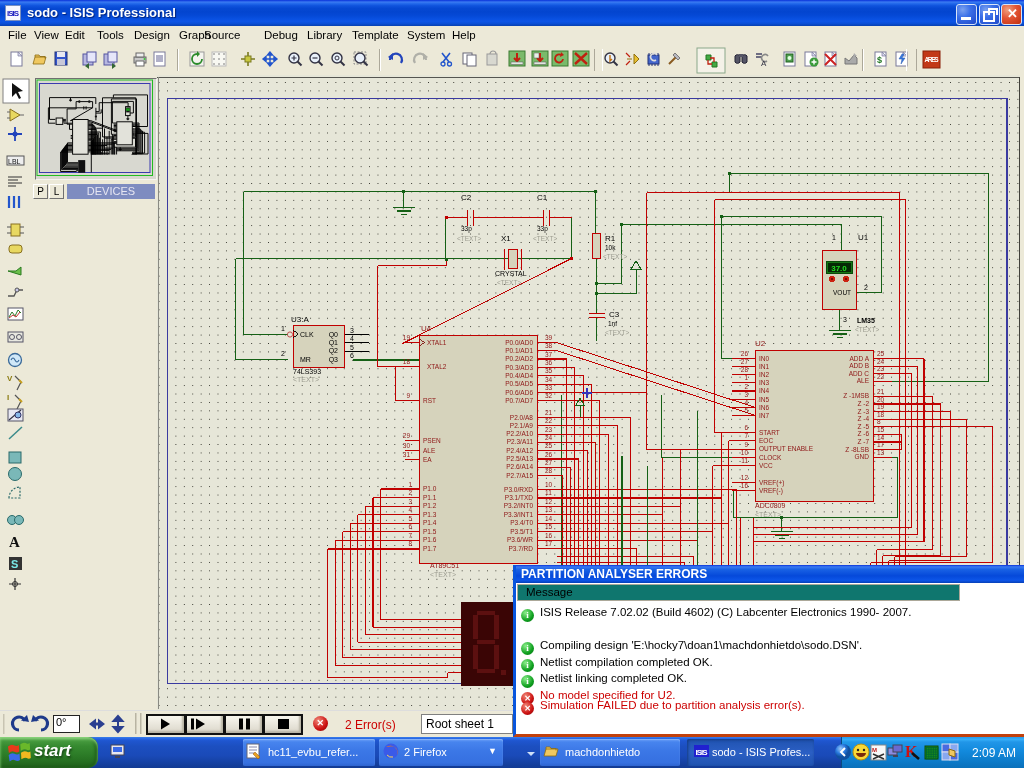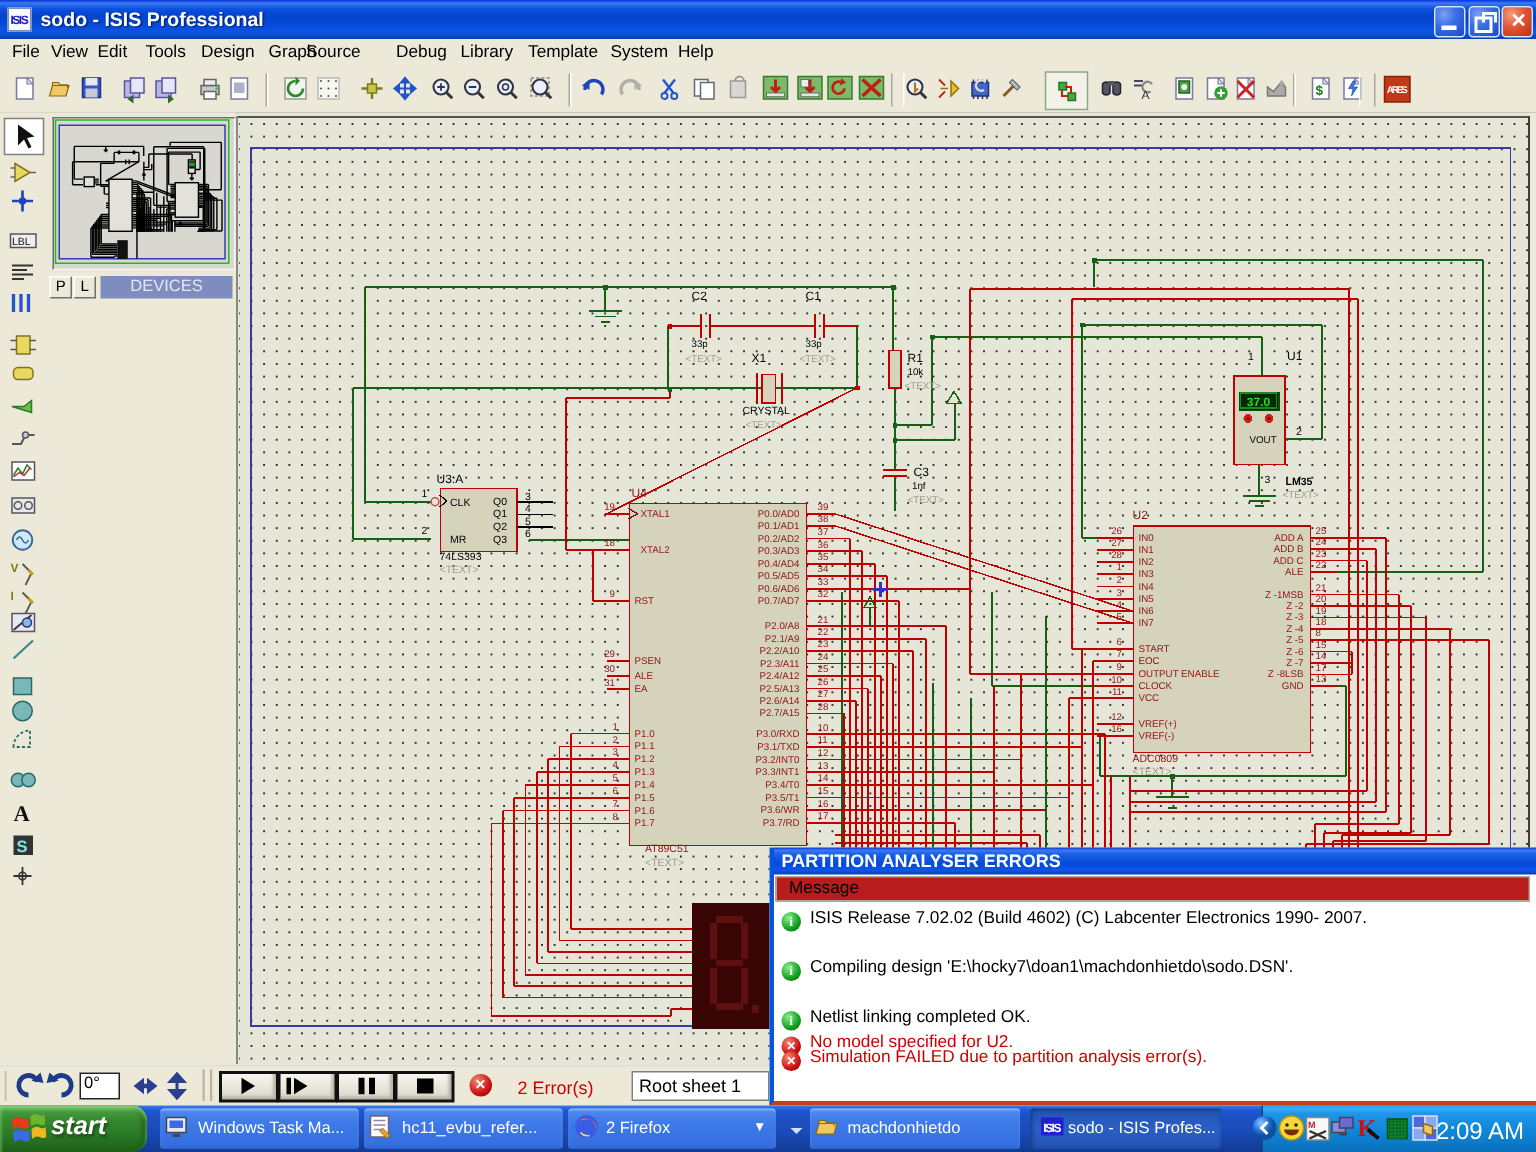--- a/index.html
+++ b/index.html
@@ -26,34 +26,34 @@
 #devlist .sel{background:#3355cc;color:#fff}
 #bottombar{left:0;top:710px;width:1024px;height:27px;background:#ece9d8;border-top:1px solid #ddd}
 #rotbox{position:absolute;left:53px;top:4px;width:27px;height:18px;background:#fff;border:1.5px solid #222;font-size:11px;padding-left:2px;box-sizing:border-box}
 .playbtn{position:absolute;top:3px;width:40px;height:21px;background:linear-gradient(#f8f6ee,#dad6c9);border:2px solid #111;box-sizing:border-box;box-shadow:inset -2px -2px 2px #b8b4a4}
 #errico{position:absolute;left:313px;top:5px;width:15px;height:15px;border-radius:8px;background:radial-gradient(circle at 35% 30%,#f08878,#cc1111 60%,#7a0606)}
 #errico:after{content:"✕";position:absolute;left:3.5px;top:1.5px;color:#fff;font-size:9px;font-weight:bold}
 #errtxt{position:absolute;left:345px;top:7px;color:#cc0000;font-size:12px}
 #rootsheet{position:absolute;left:421px;top:3px;width:92px;height:20px;background:#fff;border:1px solid #808080;font-size:12px;line-height:19px;padding-left:4px;box-sizing:border-box}
 #dialog{left:513px;top:565px;width:511px;height:172px;background:#fff;border-left:3px solid #0855dd;border-bottom:3px solid #c2410c;box-sizing:border-box}
 #dlgtitle{position:absolute;left:0;top:0;width:508px;height:18px;background:linear-gradient(to bottom,#0831d9 0%,#3a7af2 10%,#1961e4 25%,#0549da 60%,#0d55e8 85%,#0640b8 100%);color:#fff;font-weight:bold;font-size:12px;line-height:18px;padding-left:5px;box-sizing:border-box}
-#dlghdr{position:absolute;left:1px;top:19px;width:503px;height:17px;background:#b91c1c;border:1px solid #aca899;box-sizing:border-box;font-size:11.5px;line-height:15px;padding-left:8px;color:#000}
+#dlghdr{position:absolute;left:1px;top:19px;width:443px;height:17px;background:#0f766e;border:1px solid #aca899;box-sizing:border-box;font-size:11.5px;line-height:15px;padding-left:8px;color:#000}
 .dlgrow{position:absolute;left:5px;width:500px;height:16px;font-size:11.5px;line-height:16px;color:#000;white-space:nowrap}
 .dlgrow .ic{display:inline-block;width:13px;height:13px;border-radius:7px;vertical-align:-2px;margin-right:6px;text-align:center;line-height:13px;font-size:9px;font-weight:bold;color:#fff;font-family:"Liberation Serif",serif}
 .icg{background:radial-gradient(circle at 35% 30%,#8aef8a,#0f9f1f 60%,#066a12)}
 .icr{background:radial-gradient(circle at 35% 30%,#f08878,#cc1111 60%,#7a0606)}
 .dlgrow.err{color:#cc0000}
 #taskbar{left:0;top:737px;width:1024px;height:31px;background:linear-gradient(to bottom,#3a80e8 0%,#2663e5 6%,#1f56cf 12%,#1c4fc0 30%,#1a4ab8 60%,#1540a0 85%,#123a92 100%)}
 #startbtn{position:absolute;left:0;top:0;width:98px;height:31px;border-radius:0 10px 10px 0;background:linear-gradient(to bottom,#71b76a 0%,#479b40 10%,#368a30 30%,#2d7d28 55%,#256e20 80%,#1d5c18 100%);box-shadow:inset 0 2px 3px #8fd97f,inset -3px 0 3px #1d5c18}
 #startbtn .stxt{position:absolute;left:34px;top:4px;color:#fff;font-size:17px;font-weight:bold;font-style:italic;text-shadow:1px 2px 2px #1a4a18}
 .taskbtn{position:absolute;top:2px;height:27px;border-radius:2px;background:linear-gradient(to bottom,#639af5 0%,#4784ee 12%,#3b77e6 45%,#3670e0 88%,#2e64d0 100%);box-shadow:inset 0 1px 1px #8ab4f8;color:#fff;font-size:11px}
 .taskbtn .lbl{position:absolute;left:25px;top:7px;white-space:nowrap;overflow:hidden}
 .taskbtn.active{background:linear-gradient(to bottom,#2053b0 0%,#2b5fc4 50%,#2053b0 100%);box-shadow:inset 1px 1px 3px #143b80}
 #tray{position:absolute;left:841px;top:0;width:183px;height:31px;background:linear-gradient(to bottom,#2a9ceb 0%,#35aef8 8%,#2196e8 16%,#128add 45%,#0c7ac8 80%,#0a70ba 100%);border-left:1px solid #0a4a80}
-#clock{position:absolute;right:9px;top:9px;color:#fff;font-size:16px}
+#clock{position:absolute;right:9px;top:9px;color:#fff;font-size:12px}
 </style></head><body>
 
 <div id="titlebar" class="abs">
     <div class="ticon abs">
       <span>ISIS</span>
     </div>
     <div class="ttext abs">sodo - ISIS Professional</div>
     <div id="btnmin" class="wbtn abs">
       <span style="left:4px;top:12px;width:10px;height:3px;background:#fff"></span>
     </div>
@@ -1095,35 +1095,33 @@
     <path d="M89,14 l7,-5.5 v11 z M105,14 l-7,-5.5 v11 z" fill="#2a3f90"></path>
 <path d="M118,8 v12 M118,6 l-4.5,5 h9 z M118,22 l-4.5,-5 h9 z" fill="#2a3f90" stroke="#2a3f90" stroke-width="2"></path>
 <rect x="135" y="3" width="1.5" height="21" fill="#b8b4a2"></rect>
     <rect x="140" y="3" width="1.5" height="21" fill="#b8b4a2"></rect>
 </svg>
 <div id="dialog" class="abs">
     <div id="dlgtitle">PARTITION ANALYSER ERRORS</div>
     <div id="dlghdr">Message</div>
     <div class="dlgrow" style="top:39px"><span class="ic icg">i</span>ISIS Release 7.02.02 (Build 4602) (C) Labcenter Electronics 1990- 2007.</div>
     <div class="dlgrow" style="top:72px"><span class="ic icg">i</span>Compiling design 'E:\hocky7\doan1\machdonhietdo\sodo.DSN'.</div>
+    <div class="dlgrow" style="top:88.5px"><span class="ic icg">i</span>Netlist compilation completed OK.</div>
     <div class="dlgrow" style="top:105px"><span class="ic icg">i</span>Netlist linking completed OK.</div>
     <div class="dlgrow err" style="top:121.5px"><span class="ic icr" style="font-size:8px;font-family:&quot;Liberation Sans&quot;,sans-serif">✕</span>No model specified for U2.</div>
     <div class="dlgrow err" style="top:132px"><span class="ic icr" style="font-size:8px;font-family:&quot;Liberation Sans&quot;,sans-serif">✕</span>Simulation FAILED due to partition analysis error(s).</div>
   </div>
 <div id="taskbar" class="abs">
     <div id="startbtn">
       <span class="stxt">start</span>
     </div>
-    <div class="taskbtn" style="left:107px;width:132px">
-      <span class="lbl">Windows Task Ma...</span>
-    </div>
     <div class="taskbtn" style="left:243px;width:132px">
       <span class="lbl">hc11_evbu_refer...</span>
     </div>
-    <div class="taskbtn" style="left:379px;width:138px">
+    <div class="taskbtn" style="left:379px;width:124px">
       <span class="lbl">2 Firefox</span>
       <span style="position:absolute;right:6px;top:7px;font-size:9px">▼</span>
     </div>
     <div class="taskbtn" style="left:540px;width:140px">
       <span class="lbl">machdonhietdo</span>
     </div>
     <div class="taskbtn active" style="left:687px;width:127px">
       <span class="lbl">sodo - ISIS Profes...</span>
     </div>
     <div id="tray">

